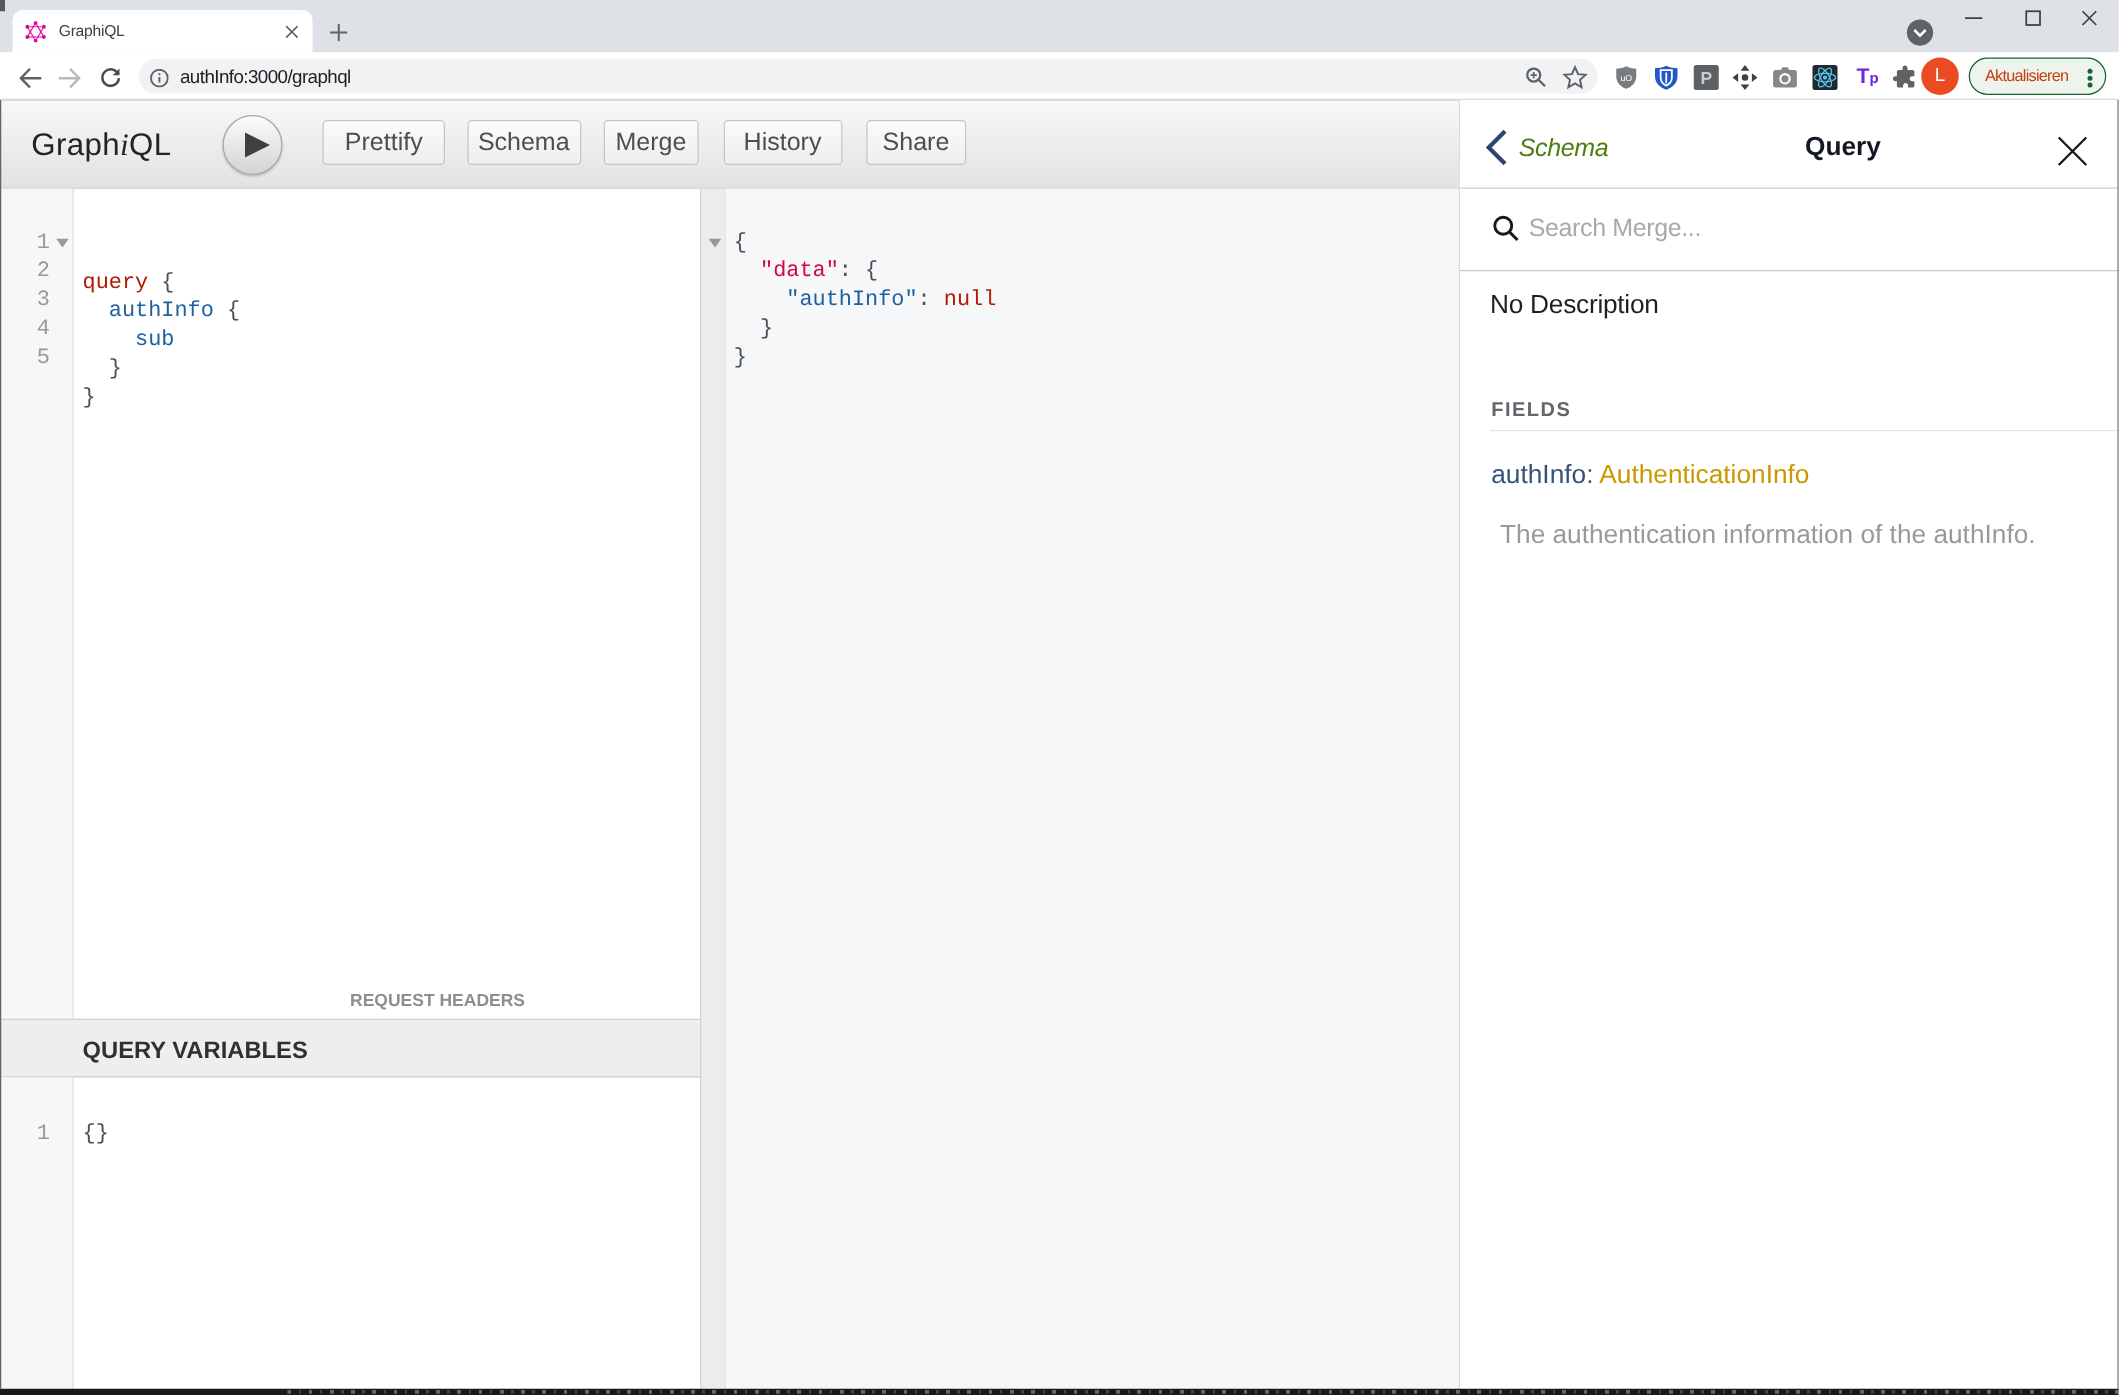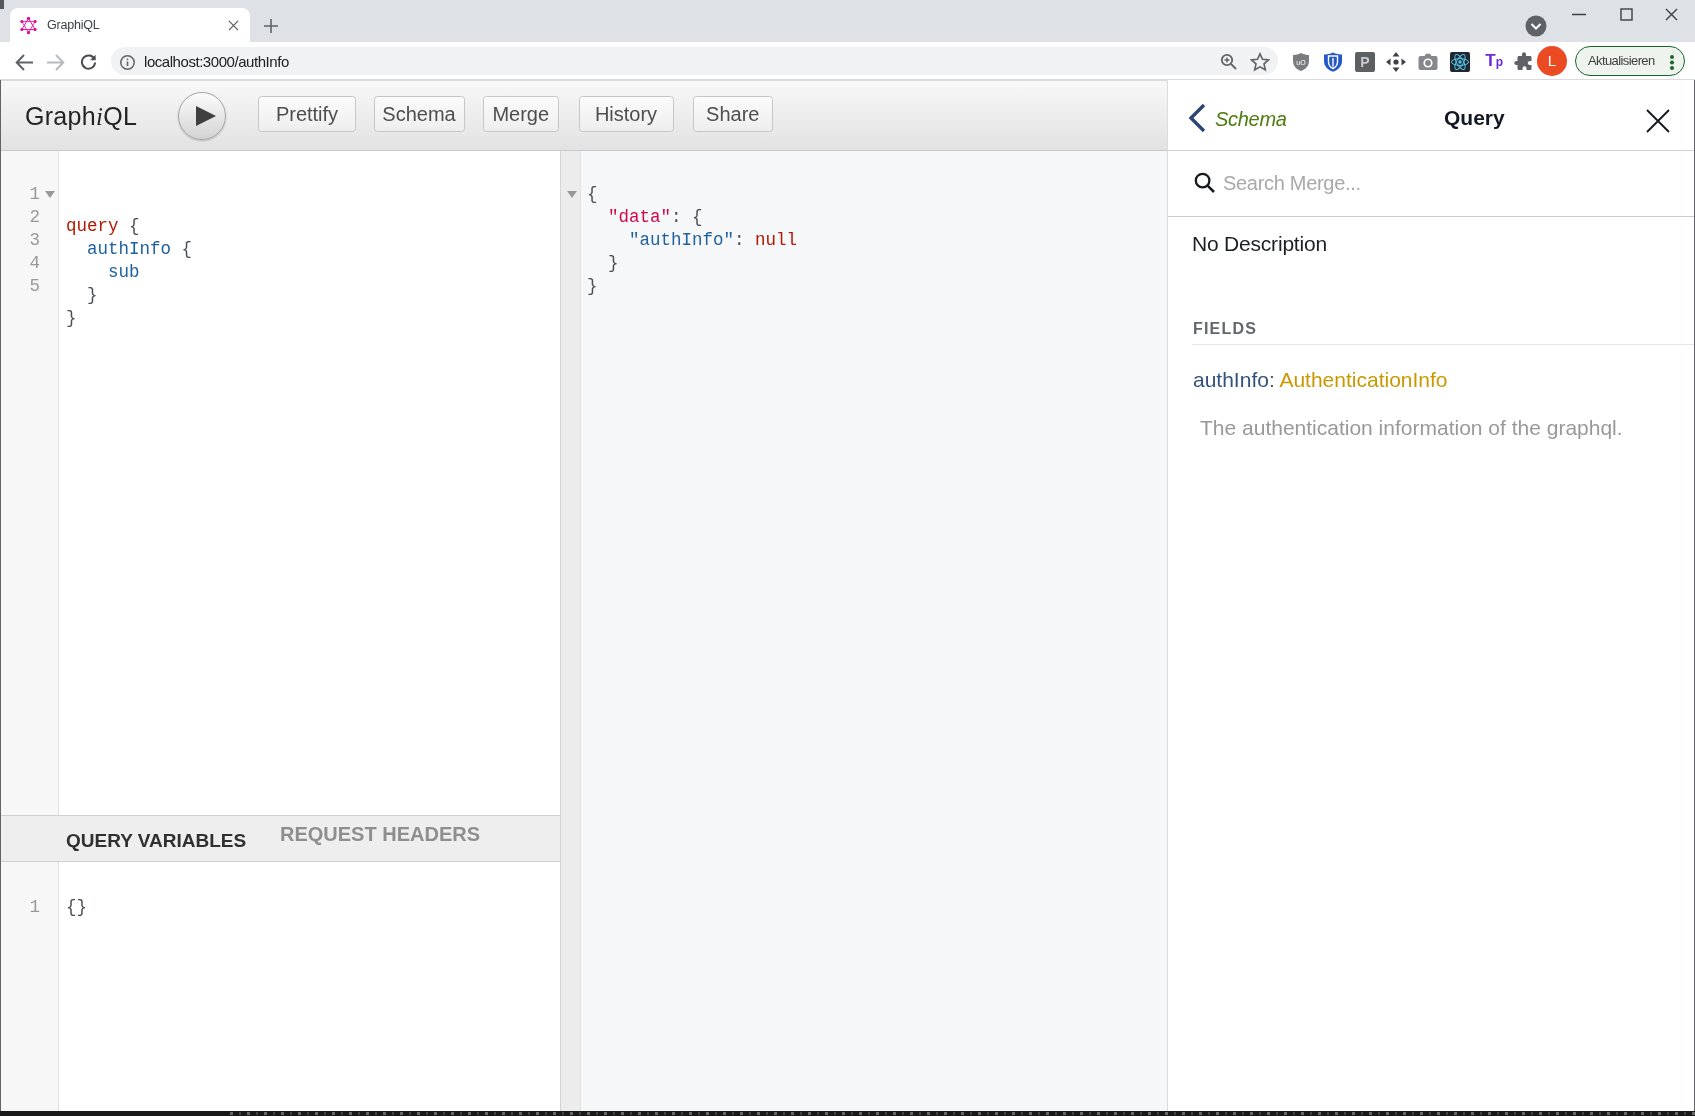--- a/index.html
+++ b/index.html
@@ -9,21 +9,21 @@
   
   #tabbar { left:0; top:0; width:1695px; height:42px; background:#dee1e6; }
   #tl-corner { left:0; top:0; width:4px; height:9px; background:#55585c; }
   #tab { left:10px; top:8px; width:240px; height:34px; background:#fff; border-radius:8px 8px 0 0; }
   #tabtitle { left:47px; top:18px; font-size:12.5px; letter-spacing:-0.2px; color:#3c4043; }
   #addrrow { left:0; top:42px; width:1695px; height:37px; background:#fff; }
   #addrline { left:0; top:79px; width:1695px; height:1.5px; background:#d9dbde; }
   #pill { left:111px; top:47px; width:1167px; height:28px; border-radius:14px; background:#f0f2f4; }
   #url { left:144px; top:53px; font-size:15px; letter-spacing:-0.45px; color:#202124; }
   #aktu { left:1575px; top:46px; width:110px; height:30px; border-radius:15px; background:#eef3ee; border:1.5px solid #19632e; }
-  #aktutext { left:1588px; top:53px; font-size:13px; letter-spacing:-0.6px; color:#404040; }
+  #aktutext { left:1588px; top:53px; font-size:13px; letter-spacing:-0.6px; color:#c2410c; }
   
   #toolbar { left:0; top:80.5px; width:1168px; height:70.5px; background:linear-gradient(#f8f8f8,#e2e2e2); border-bottom:1px solid #cacaca; }
   #logo { left:25px; top:102px; font-size:25px; letter-spacing:0.3px; color:#242424; }
   #logo i { font-family:"Liberation Serif",serif; font-style:italic; }
   #playbtn { left:178px; top:91.5px; width:48px; height:48px; border-radius:50%; background:linear-gradient(#fcfcfc,#d3d3d3); border:1px solid #a6a6a6; box-shadow:0 1px 2px rgba(0,0,0,0.22); }
   #playtri { left:196px; top:105.5px; width:0; height:0; border-left:20px solid #3f3f3f; border-top:10px solid transparent; border-bottom:10px solid transparent; }
   .tbtn { top:96px; height:36px; border-radius:3.5px; background:linear-gradient(#fbfbfb,#eeeeee); border:1px solid #c6c6c6; color:#4e4e4e; font-size:20px; text-align:center; line-height:35px; }
   
   .mono { font-family:"Liberation Mono",monospace; font-size:17.5px; line-height:23px; white-space:pre; }
   #gutter1 { left:0; top:151px; width:59px; height:664px; background:#f7f7f7; border-right:1px solid #e0e0e0; }
@@ -33,21 +33,21 @@
   #divider { left:560px; top:151px; width:20.5px; height:960px; background:#ececec; border-left:1px solid #d4d4d4; border-right:1px solid #e2e2e2; }
   #fold2 { left:566.5px; top:191px; width:0; height:0; border-left:5.5px solid transparent; border-right:5.5px solid transparent; border-top:7px solid #989898; }
   #result { left:580.5px; top:151px; width:587px; height:960px; background:#f6f7f8; }
   #code2 { left:587px; top:183px; color:#4a5055; }
   .kw { color:#B11A04; }
   .prop { color:#1F61A0; }
   .def { color:#D2054E; }
   
   #varbar { left:0; top:815px; width:560px; height:47px; background:#eeeeee; border-top:1px solid #d0d0d0; border-bottom:1px solid #d0d0d0; }
   #vartitle1 { left:66px; top:830px; font-size:19px; font-weight:bold; color:#303030; letter-spacing:0; }
-  #vartitle2 { left:280px; top:823px; font-size:20px; font-weight:bold; color:#8e8e8e; letter-spacing:0; }
+  #vartitle2 { left:280px; top:792px; font-size:14px; font-weight:bold; color:#8e8e8e; letter-spacing:0; }
   #gutter2 { left:0; top:862px; width:59px; height:249px; background:#f7f7f7; border-right:1px solid #e0e0e0; }
   #num2 { left:0; top:896px; width:40px; text-align:right; color:#999; }
   #code3 { left:66px; top:896px; color:#4a5055; }
   
   #docpanel { left:1167px; top:80px; width:528px; height:1031px; background:#fff; border-left:1px solid #dcdcdc; }
   #docbar { left:1168px; top:80px; width:527px; height:71px; border-bottom:1px solid #d0d0d0; }
   #schema { left:1215px; top:108px; font-size:20px; letter-spacing:-0.3px; color:#4d7c0f;font-style:italic; }
   #doctitle { left:1444px; top:106px; font-size:21px; font-weight:bold; color:#141823; }
   #searchph { left:1223px; top:172px; font-size:20px; letter-spacing:-0.3px; color:#a9a9a9; }
   #searchdiv { left:1168px; top:216px; width:527px; height:1px; background:#cccccc; }
@@ -66,21 +66,21 @@
 </style>
 </head>
 <body>
   <div class="abs" id="tabbar"></div>
   <div class="abs" id="tl-corner"></div>
   <div class="abs" id="tab"></div>
   <div class="abs" id="tabtitle">GraphiQL</div>
   <div class="abs" id="addrrow"></div>
   <div class="abs" id="addrline"></div>
   <div class="abs" id="pill"></div>
-  <div class="abs" id="url">localhost:3000/authInfo</div>
+  <div class="abs" id="url">authInfo:3000/graphql</div>
   <div class="abs" id="aktu"></div>
   <div class="abs" id="aktutext">Aktualisieren</div>
 
   <div class="abs" id="toolbar"></div>
   <div class="abs" id="logo">Graph<i>i</i>QL</div>
   <div class="abs" id="playbtn"></div>
   <div class="abs" id="playtri"></div>
   <div class="abs tbtn" style="left:258px;width:98px;">Prettify</div>
   <div class="abs tbtn" style="left:373.5px;width:91px;">Schema</div>
   <div class="abs tbtn" style="left:482.5px;width:76.5px;">Merge</div>
@@ -118,21 +118,21 @@
   <div class="abs" id="docpanel"></div>
   <div class="abs" id="docbar"></div>
   <div class="abs" id="schema">Schema</div>
   <div class="abs" id="doctitle">Query</div>
   <div class="abs" id="searchph">Search Merge...</div>
   <div class="abs" id="searchdiv"></div>
   <div class="abs" id="nodesc">No Description</div>
   <div class="abs" id="fields">FIELDS</div>
   <div class="abs" id="fielddiv"></div>
   <div class="abs" id="fieldrow"><span class="fn">authInfo</span><span class="colon">: </span><span class="tn">AuthenticationInfo</span></div>
-  <div class="abs" id="fielddesc">The authentication information of the graphql.</div>
+  <div class="abs" id="fielddesc">The authentication information of the authInfo.</div>
 
   <svg class="abs" style="left:20px;top:17px" width="17" height="17" viewBox="0 0 100 100">
     <g stroke="#e10098" stroke-width="5.5" fill="none">
       <path d="M50 8 L89 74 L11 74 Z"></path>
       <path d="M11 26 L89 26 L50 92 Z" opacity="0.85"></path>
     </g>
     <g fill="#e10098">
       <circle cx="50" cy="8" r="9"></circle>
       <circle cx="50" cy="92" r="9"></circle>
       <circle cx="11" cy="26" r="9"></circle>

